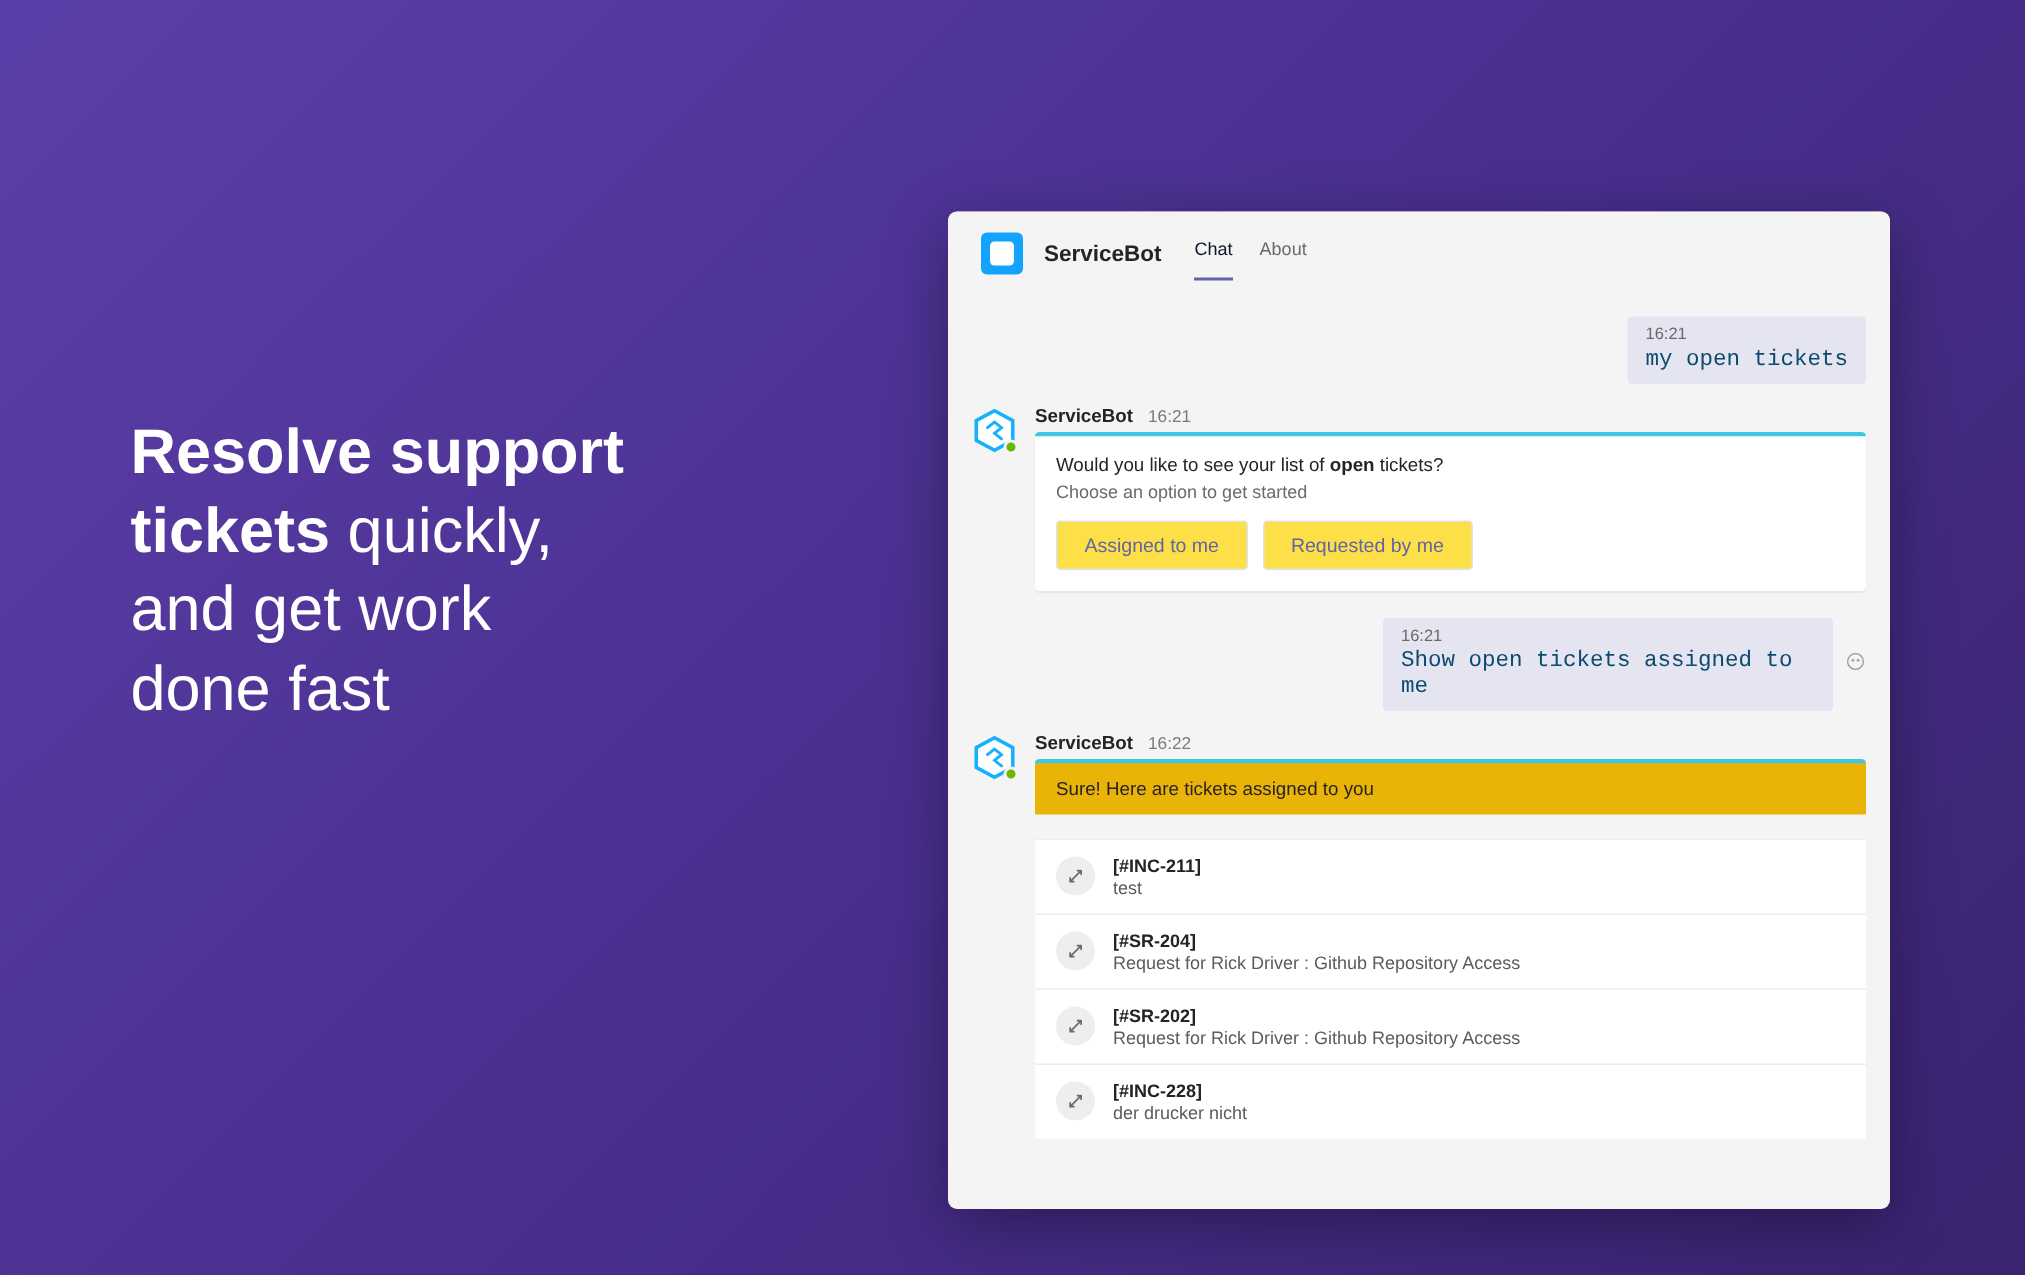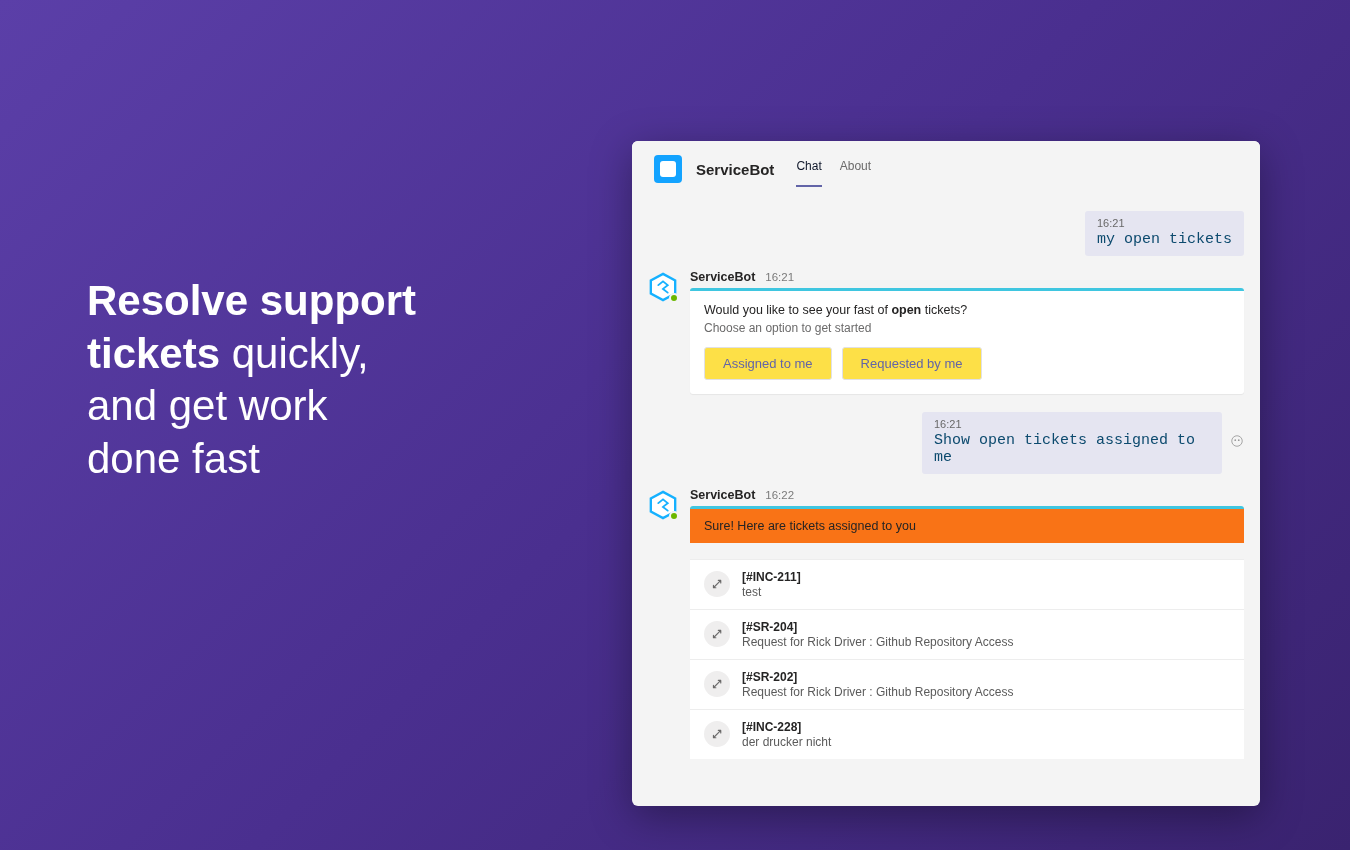--- a/index.html
+++ b/index.html
@@ -179,21 +179,21 @@
     cursor: pointer;
     font-family: inherit;
   }
   .ticket-list {
     margin-top: 8px;
   }
   .ticket-card-intro {
     font-size: 12.5px;
     color: #252424;
     padding: 10px 14px;
-    background: #f97316;
+    background: #eab308;
     border-top: 3px solid #3fc6e0;
     border-radius: 3px 3px 0 0;
   }
   .ticket-item {
     display: flex;
     align-items: flex-start;
     gap: 12px;
     padding: 10px 14px;
     background: #ffffff;
     border-top: 1px solid #ededed;
@@ -259,21 +259,21 @@
         </svg>
         <div class="presence-dot"></div>
       </div>
       <div class="bot-column">
         <div class="bot-header">
           <span class="bot-name">ServiceBot</span>
           <span class="bot-ts">16:21</span>
         </div>
         <div class="bot-card">
           <div class="prompt">
-            <span>Would you like to see your fast of </span><span class="b">open</span><span> tickets?</span>
+            <span>Would you like to see your list of </span><span class="b">open</span><span> tickets?</span>
           </div>
           <div class="sub">Choose an option to get started</div>
           <div class="btn-row">
             <button class="option-btn">Assigned to me</button>
             <button class="option-btn">Requested by me</button>
           </div>
         </div>
       </div>
     </div>
 

